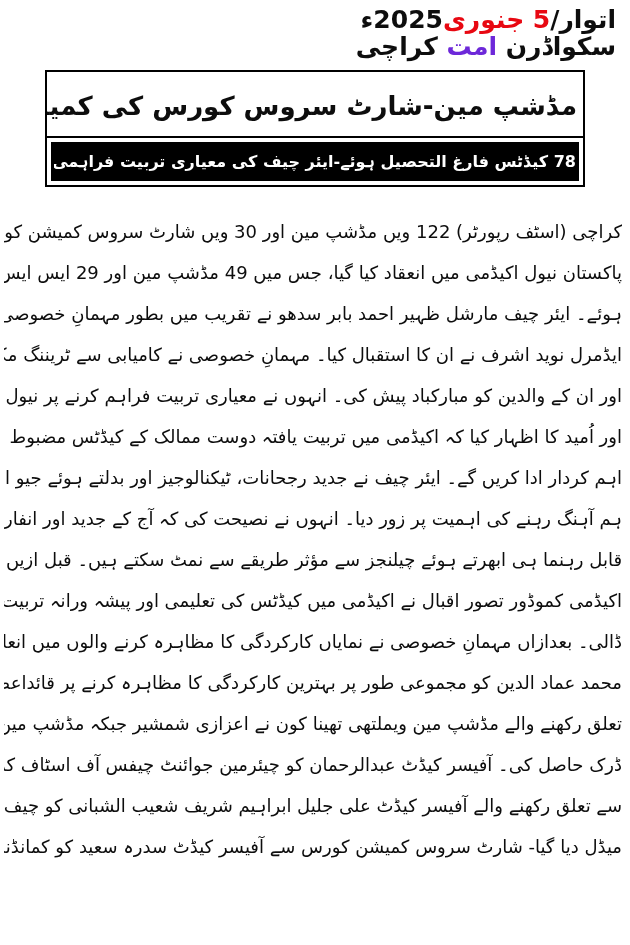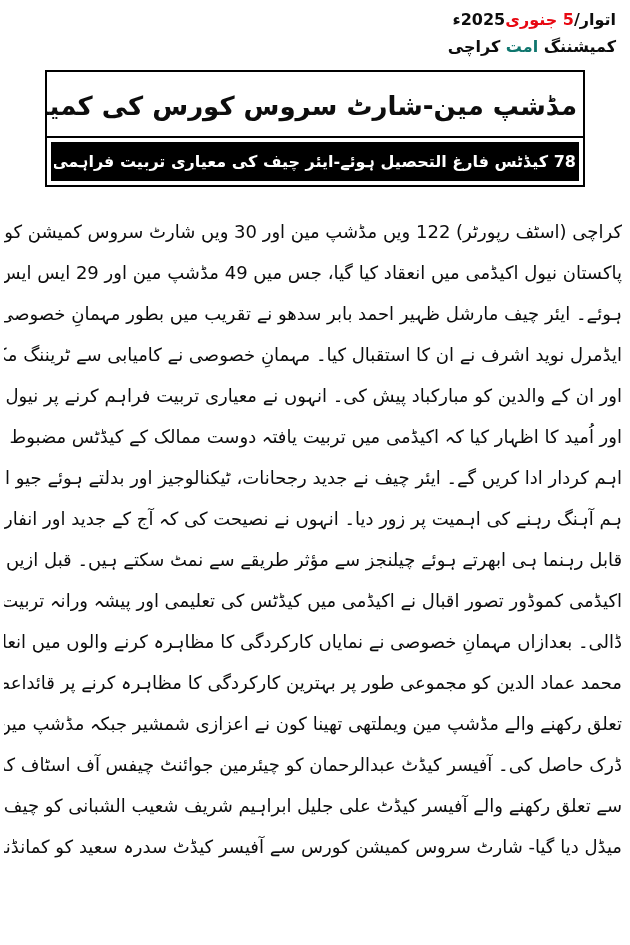--- a/index.html
+++ b/index.html
@@ -16,21 +16,21 @@
     font-family: "DejaVu Sans", sans-serif;
     overflow: hidden;
     direction: rtl;
   }
   
   .masthead {
     padding: 6px 14px 0 0;
     text-align: right;
   }
   .masthead-line {
-    font-size: 16px;
+    font-size: 25px;
     font-weight: 700;
     line-height: 27px;
     white-space: nowrap;
   }
   .accent { font-weight: 700; }
   
   .headline-box {
     box-sizing: border-box;
     margin: 10px 45px 0 0;   
     width: 540px;
@@ -82,22 +82,22 @@
 </head>
 <body>
 
 <div class="page">
 
   <header class="masthead">
     <div class="masthead-line">
       <span>اتوار/</span><span class="accent" style="color: rgb(232, 8, 18);">5 جنوری</span><span>2025ء</span>
     </div>
     <div class="masthead-line">
-      <span>کمیشننگ</span>
-      <span class="accent" style="color: #0f766e;">امت</span>
+      <span>سکواڈرن</span>
+      <span class="accent" style="color: #6d28d9;">امت</span>
       <span>کراچی</span>
     </div>
   </header>
 
   <section class="headline-box">
     <h1 class="headline">مڈشپ مین-شارٹ سروس کورس کی کمیشننگ پریڈ کا انعقاد</h1>
     <div class="subheadline-bar">
       <span>78 کیڈٹس فارغ التحصیل ہوئے-ایئر چیف کی معیاری تربیت فراہمی پر نیول اکیڈمی کی تحسین</span>
     </div>
   </section>

